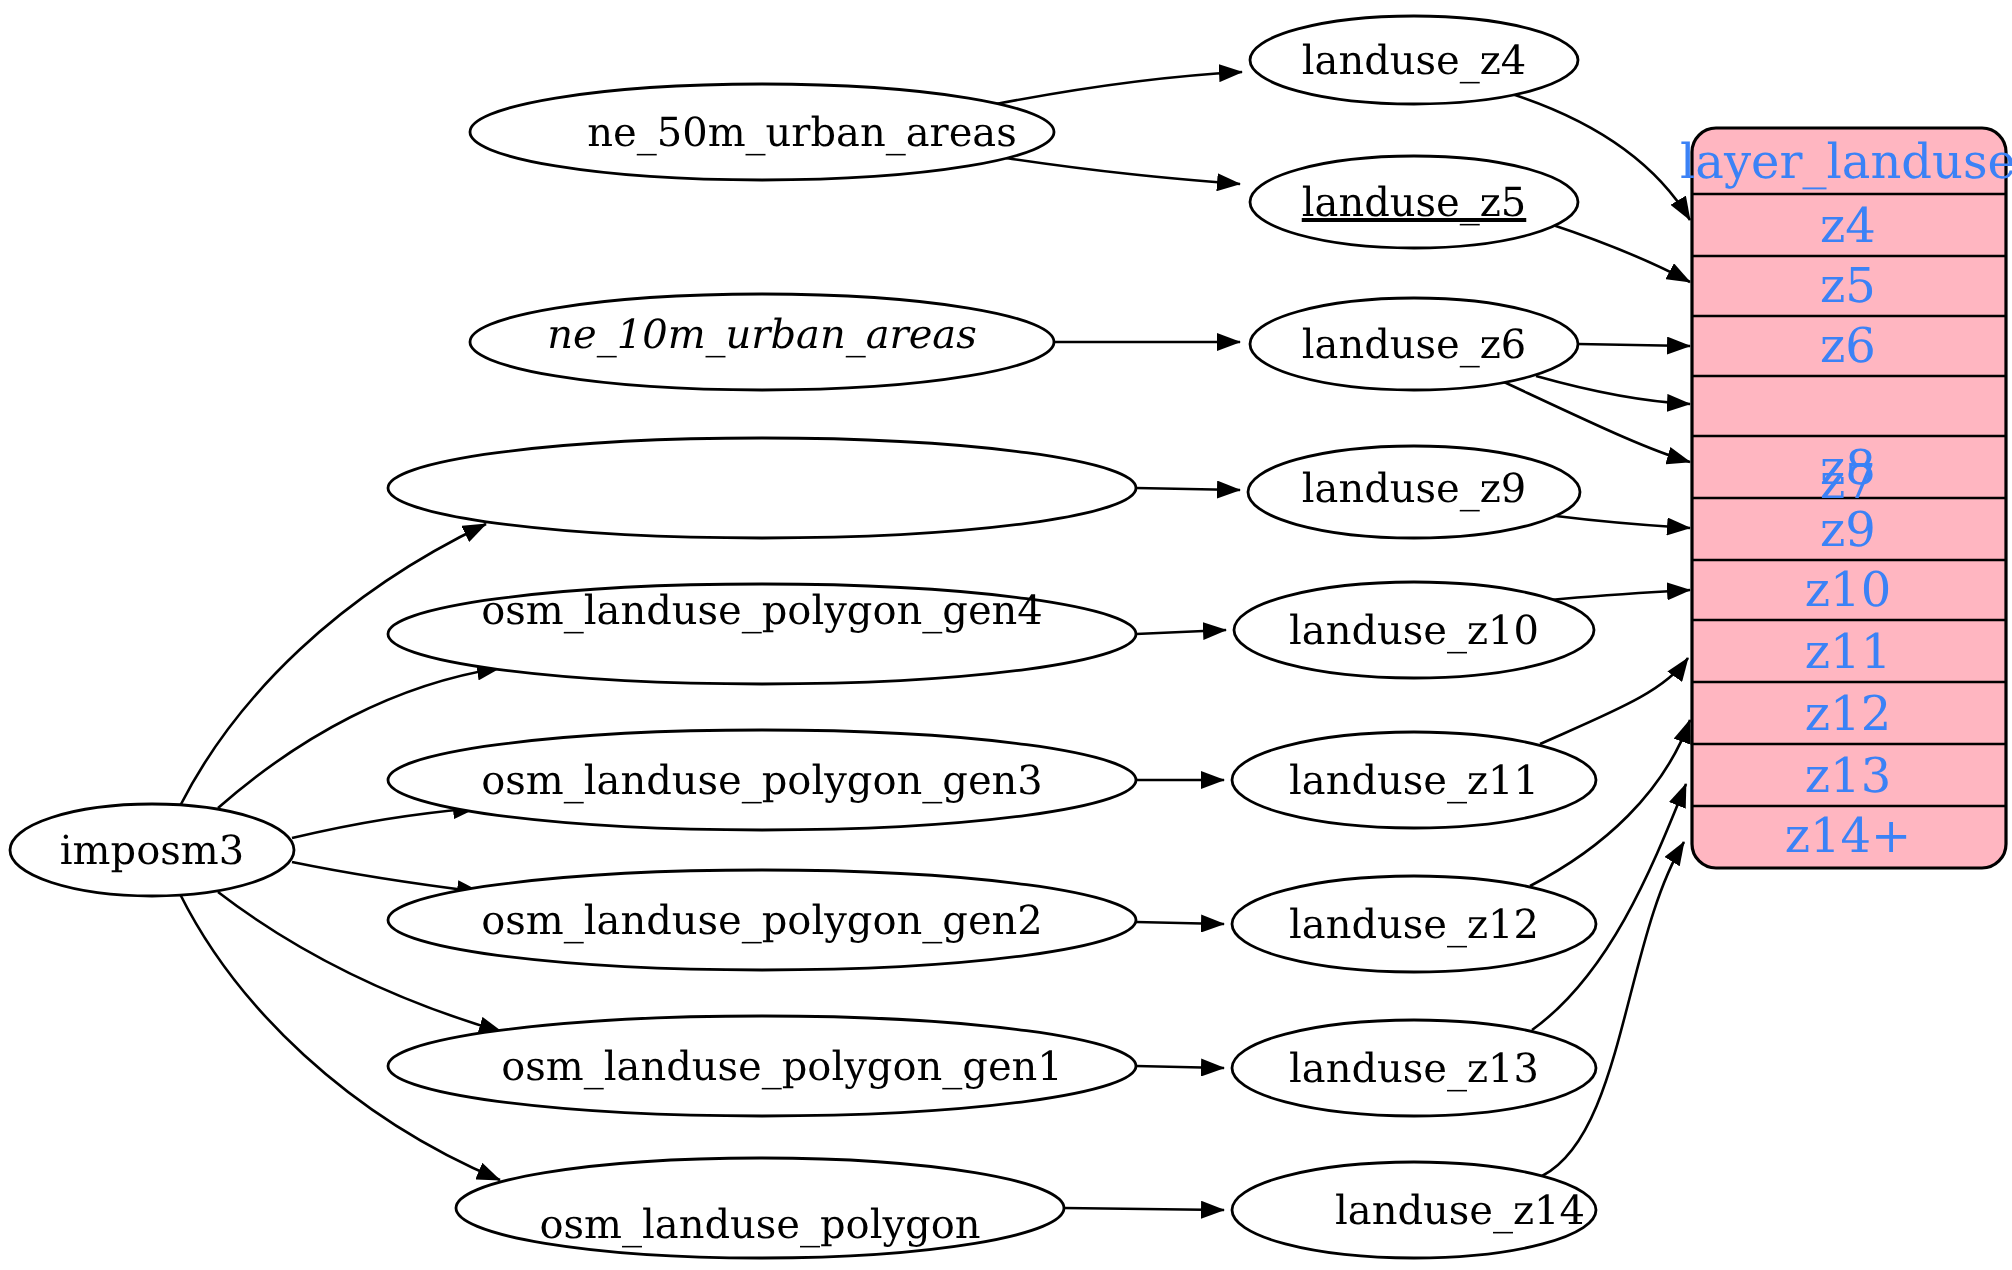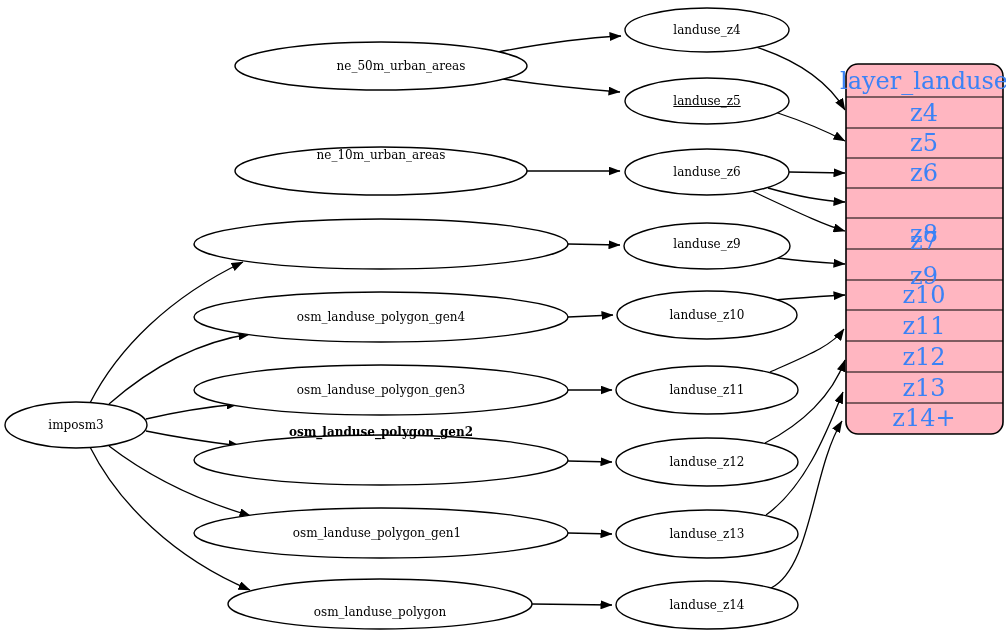--- a/index.html
+++ b/index.html
@@ -27,21 +27,21 @@
   }
   .node-ellipse {
     fill: #ffffff;
     stroke: #000000;
     stroke-width: 1.4px;
   }
   .node-label {
     position: absolute;
     transform: translate(-50%, -50%);
     white-space: nowrap;
-    font-size: 12px;
+    font-size: 20px;
     color: #000000;
     line-height: 1;
   }
   .table-label {
     position: absolute;
     transform: translate(-50%, -50%);
     white-space: nowrap;
     font-size: 24px;
     color: #3b82f6;
     line-height: 1;
@@ -126,42 +126,42 @@
         <line x1="846" y1="310" x2="1003" y2="310"></line>
         <line x1="846" y1="341" x2="1003" y2="341"></line>
         <line x1="846" y1="372" x2="1003" y2="372"></line>
         <line x1="846" y1="403" x2="1003" y2="403"></line>
       </g>
     </g>
   </svg>
 
   <div class="node-label" style="left:76px;  top:425px;">imposm3</div>
   <div class="node-label" style="left:401px; top:66px;">ne_50m_urban_areas</div>
-  <div class="node-label" style="left:381px; top:155px;">ne_10m_urban_areas</div>
-  <div class="node-label" style="left:381px; top:317px;">osm_landuse_polygon_gen4</div>
+  <div class="node-label" style="left:381px; top:167px;font-style:italic;">ne_10m_urban_areas</div>
+  <div class="node-label" style="left:381px; top:305px;">osm_landuse_polygon_gen4</div>
   <div class="node-label" style="left:381px; top:390px;">osm_landuse_polygon_gen3</div>
-  <div class="node-label" style="left:381px; top:432px;font-weight:bold;">osm_landuse_polygon_gen2</div>
-  <div class="node-label" style="left:377px; top:533px;">osm_landuse_polygon_gen1</div>
+  <div class="node-label" style="left:381px; top:460px;">osm_landuse_polygon_gen2</div>
+  <div class="node-label" style="left:391px; top:533px;">osm_landuse_polygon_gen1</div>
   <div class="node-label" style="left:380px; top:612px;">osm_landuse_polygon</div>
   <div class="node-label" style="left:707px; top:30px;">landuse_z4</div>
   <div class="node-label" style="left:707px; top:101px;text-decoration:underline;">landuse_z5</div>
   <div class="node-label" style="left:707px; top:172px;">landuse_z6</div>
   <div class="node-label" style="left:707px; top:244px;">landuse_z9</div>
   <div class="node-label" style="left:707px; top:315px;">landuse_z10</div>
   <div class="node-label" style="left:707px; top:390px;">landuse_z11</div>
   <div class="node-label" style="left:707px; top:462px;">landuse_z12</div>
   <div class="node-label" style="left:707px; top:534px;">landuse_z13</div>
-  <div class="node-label" style="left:707px; top:605px;">landuse_z14</div>
+  <div class="node-label" style="left:730px; top:605px;">landuse_z14</div>
 
   <div class="table-label" style="left:924px; top:81px;">layer_landuse</div>
   <div class="table-label" style="left:924px; top:112.5px;">z4</div>
   <div class="table-label" style="left:924px; top:143px;">z5</div>
   <div class="table-label" style="left:924px; top:173px;">z6</div>
   <div class="table-label" style="left:924px; top:203px;margin-top:38px;">z7</div>
   <div class="table-label" style="left:924px; top:233.5px;">z8</div>
-  <div class="table-label" style="left:924px; top:264.5px;margin-top:11px;">z9</div>
+  <div class="table-label" style="left:924px; top:264.5px;">z9</div>
   <div class="table-label" style="left:924px; top:295px;">z10</div>
   <div class="table-label" style="left:924px; top:325.5px;">z11</div>
   <div class="table-label" style="left:924px; top:356.5px;">z12</div>
   <div class="table-label" style="left:924px; top:387.5px;">z13</div>
   <div class="table-label" style="left:924px; top:418px;">z14+</div>
 
 </div>
 
 </body></html>

